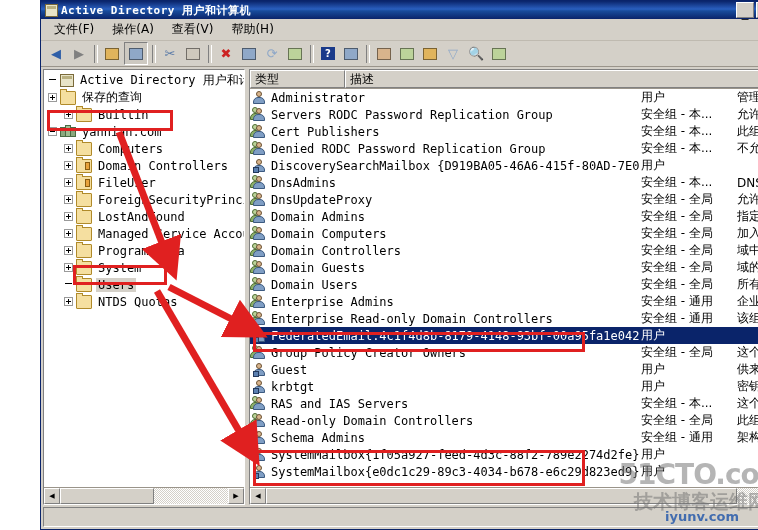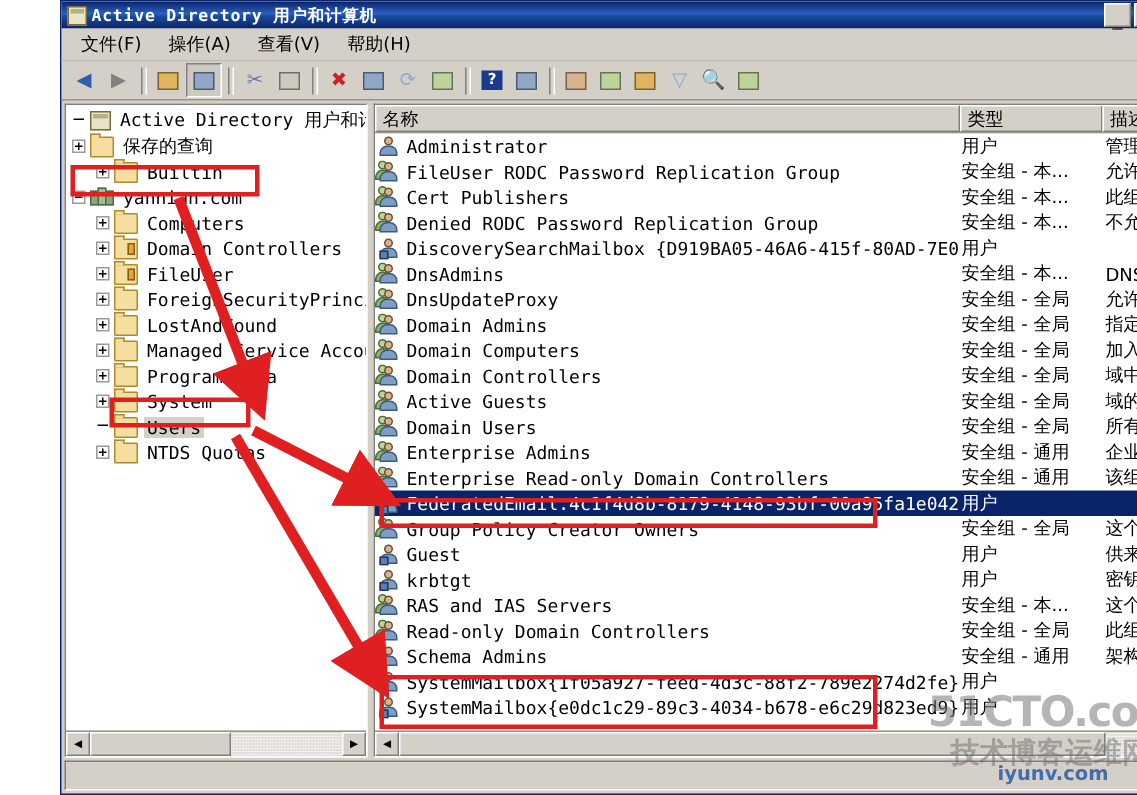--- a/index.html
+++ b/index.html
@@ -311,21 +311,20 @@
           <div class="hsb-thumb" style="width:56%"></div>
         </div>
         <div class="sb-btn">▶</div>
       </div>
     </div>
 
     <div class="splitter"></div>
 
     <div class="pane right-pane">
       <div class="lv-head" id="lvhead">
-          <div class="lv-col" style="width: 390px;">名称</div>
           <div class="lv-col" style="width: 95px;">类型</div>
           <div class="lv-col" style="width: auto; flex: 1 1 0%;">描述</div>
         </div>
       <div class="lv-body">
         <div id="lvrows">
             <div class="lrow">
               <div class="c-name">
                 <span class="uico">
                   <span class="head"></span>
                   <span class="body"></span>
@@ -336,21 +335,21 @@
               <div class="c-desc">管理计算</div>
             </div>
             <div class="lrow">
               <div class="c-name">
                 <span class="uico grp">
                   <span class="head2"></span>
                   <span class="body2"></span>
                   <span class="head"></span>
                   <span class="body"></span>
                 </span>
-                <span>FileUser RODC Password Replication Group</span>
+                <span>Servers RODC Password Replication Group</span>
               </div>
               <div class="c-type">安全组 - 本...</div>
               <div class="c-desc">允许将此</div>
             </div>
             <div class="lrow">
               <div class="c-name">
                 <span class="uico grp">
                   <span class="head2"></span>
                   <span class="body2"></span>
                   <span class="head"></span>
@@ -451,21 +450,21 @@
               <div class="c-desc">域中所有</div>
             </div>
             <div class="lrow">
               <div class="c-name">
                 <span class="uico grp">
                   <span class="head2"></span>
                   <span class="body2"></span>
                   <span class="head"></span>
                   <span class="body"></span>
                 </span>
-                <span>Active Guests</span>
+                <span>Domain Guests</span>
               </div>
               <div class="c-type">安全组 - 全局</div>
               <div class="c-desc">域的所有</div>
             </div>
             <div class="lrow">
               <div class="c-name">
                 <span class="uico grp">
                   <span class="head2"></span>
                   <span class="body2"></span>
                   <span class="head"></span>

